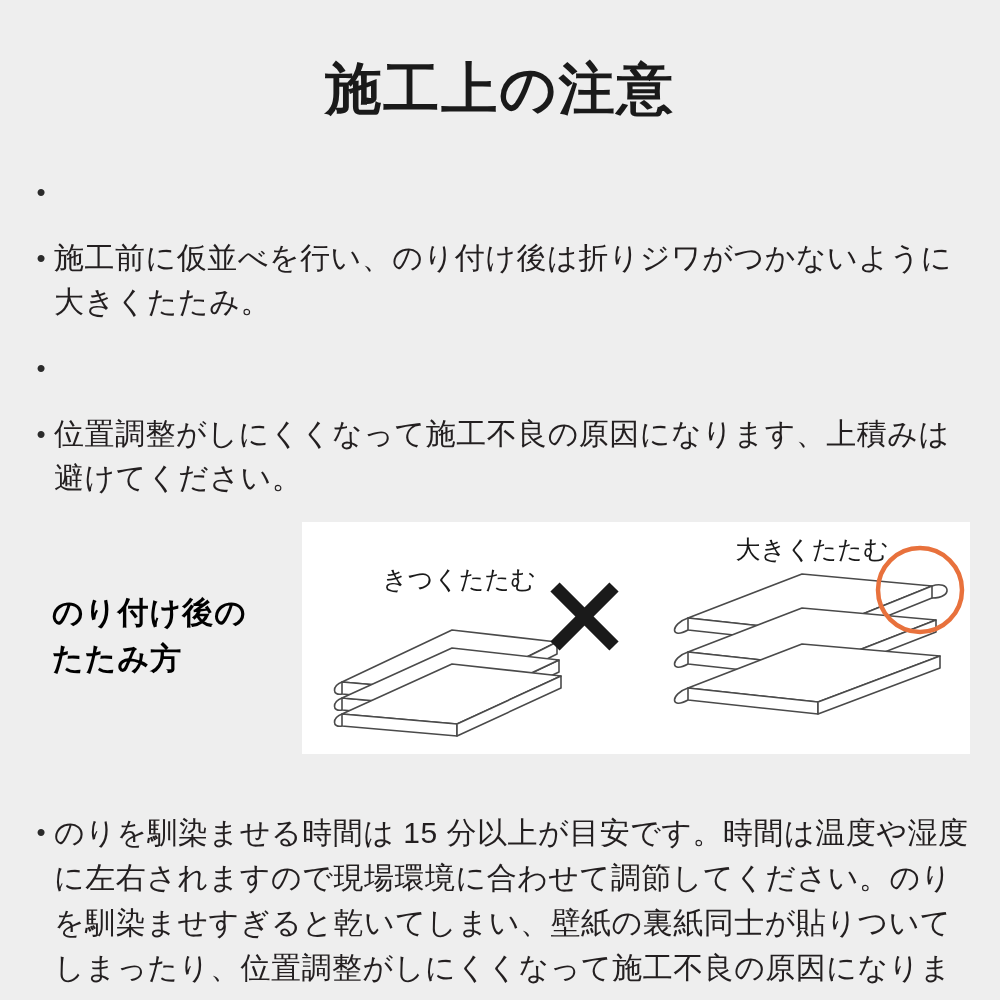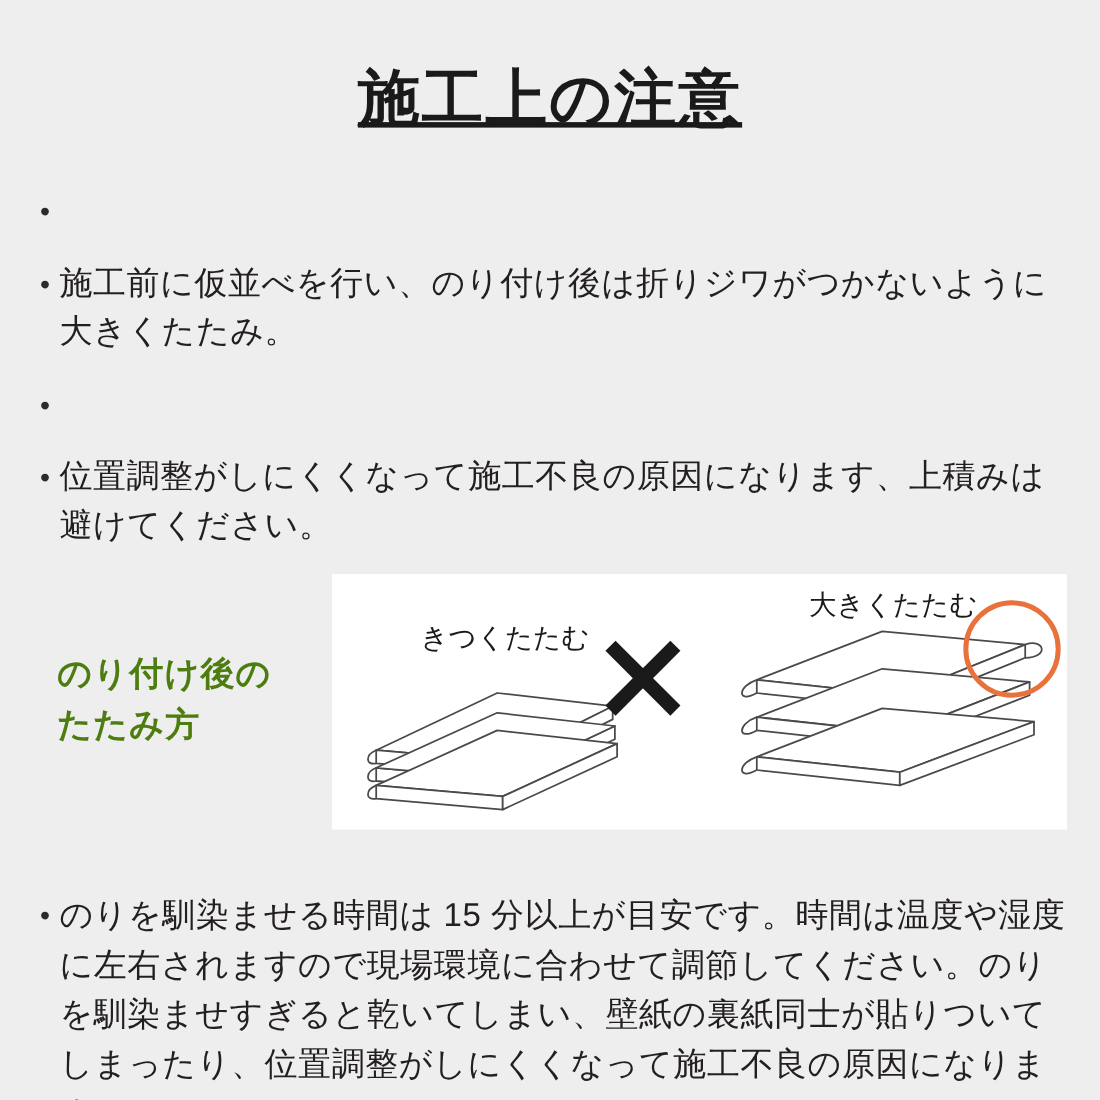--- a/index.html
+++ b/index.html
@@ -20,21 +20,20 @@
     height: 1000px;
     box-sizing: border-box;
   }
   .title {
     text-align: center;
     font-size: 56px;
     font-weight: 700;
     letter-spacing: 2px;
     padding-top: 52px;
     color: #1a1a1a;
-    text-decoration: underline;
   }
   .bullets {
     margin-top: 42px;
     padding: 0 30px 0 28px;
   }
   .bullet {
     display: flex;
     align-items: flex-start;
     margin-bottom: 22px;
   }
@@ -57,21 +56,21 @@
     margin-top: 10px;
     height: 240px;
   }
   .fold-label {
     position: absolute;
     left: 52px;
     top: 68px;
     font-size: 31px;
     font-weight: 700;
     line-height: 46px;
-    color: #4d7c0f;
+    color: #000000;
     letter-spacing: 1px;
   }
   .fold-figure {
     position: absolute;
     left: 302px;
     top: 0;
     width: 668px;
     height: 232px;
     background: #ffffff;
   }

